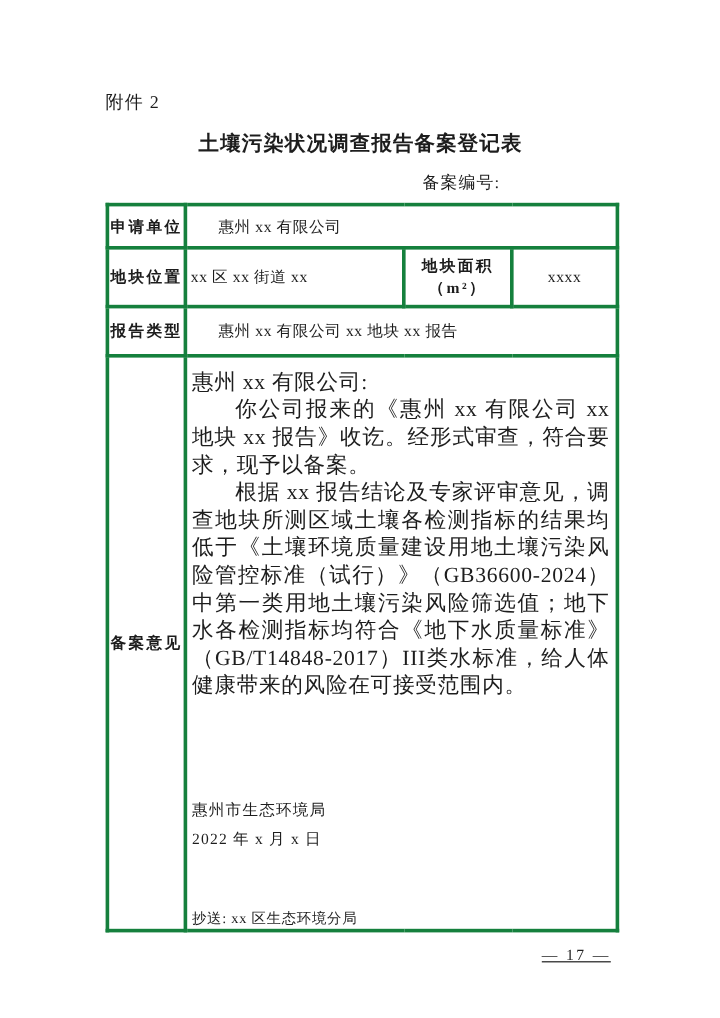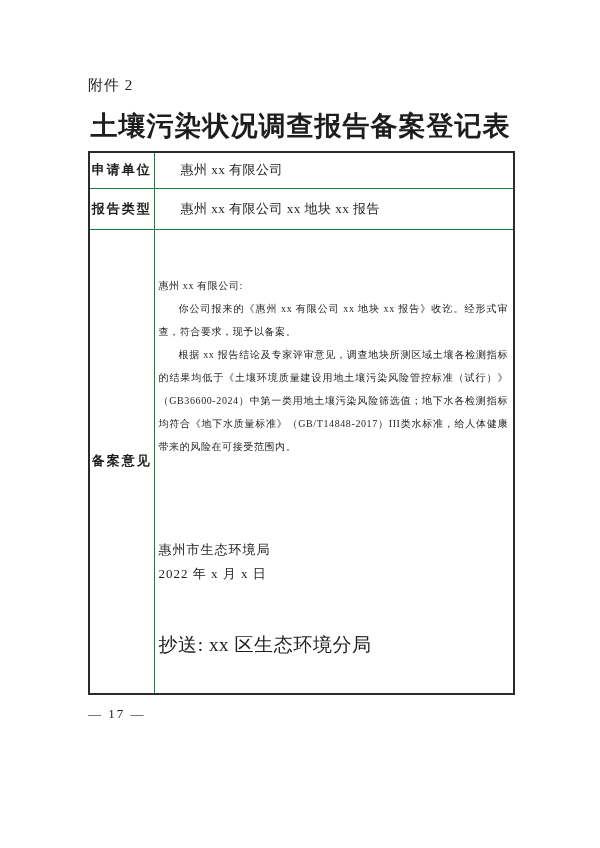--- a/index.html
+++ b/index.html
@@ -16,41 +16,41 @@
     background: #ffffff;
     padding: 76px 87px 0 88px;
   }
   .attachment-label {
     font-size: 15px;
     letter-spacing: 1px;
   }
   .doc-title {
     margin-top: 13px;
     text-align: center;
-    font-size: 27px;
+    font-size: 17px;
     font-weight: bold;
     letter-spacing: 1px;
     white-space: nowrap;
   }
   .filing-no {
     margin-top: 13px;
     text-align: right;
     padding-right: 96px;
     font-size: 14px;
     letter-spacing: 1px;
   }
   table.form {
     margin-top: 7px;
     width: 425px;
     table-layout: fixed;
     border-collapse: collapse;
     border: 2px solid #2b2b2b;
   }
   table.form td {
-    border: 1px solid #15803d;
+    border: 3px solid #15803d;
     vertical-align: middle;
     font-size: 13px;
   }
   td.label-cell {
     text-align: center;
     font-weight: bold;
     letter-spacing: 2px;
     font-size: 13.5px;
   }
   td.value-cell {
@@ -64,73 +64,81 @@
   }
   tr.row-applicant  { height: 36px; }
   tr.row-location   { height: 49px; }
   tr.row-reporttype { height: 41px; margin-top: 20px; }
   tr.row-opinion    { height: 465px; }
   td.opinion-cell {
     vertical-align: top;
     padding: 9px 5px 0 4px;
   }
   .opinion-text p {
-    font-size: 10px;
+    font-size: 18px;
     line-height: 23px;
     letter-spacing: 0.6px;
     text-align: justify;
   }
   .opinion-text p.indent { text-indent: 2em; }
   .signature-block {
     margin-top: 80px;
     text-align: left;
     padding-right: 3px;
   }
   .signature-block div {
     font-size: 13px;
     line-height: 24px;
     letter-spacing: 1px;
   }
   .cc-line {
     margin-top: 46px;
-    font-size: 19px;
+    font-size: 12px;
     letter-spacing: 0.6px;
   }
   .page-footer {
     margin-top: 11px;
-    text-align: left;
+    text-align: right;
     padding-right: 4px;
     font-size: 13px;
     letter-spacing: 2px;
+    text-decoration: underline;
   }
 </style>
 </head>
 <body>
 
 <div class="page">
 
   <div class="attachment-label">附件 2</div>
 
   <div class="doc-title">土壤污染状况调查报告备案登记表</div>
 
+  <div class="filing-no">备案编号:</div>
 
   <table class="form">
     <colgroup>
       <col style="width:65px">
       <col style="width:182px">
       <col style="width:90px">
       <col style="width:88px">
     </colgroup>
 
     <tbody>
         <tr class="row-applicant">
       <td class="label-cell">申请单位</td>
       <td class="value-cell" colspan="3">惠州 xx 有限公司</td>
     </tr>
 
+    <tr class="row-location">
+      <td class="label-cell">地块位置</td>
+      <td class="value-cell tight">xx 区 xx 街道 xx</td>
+      <td class="label-cell">地块面积（m²）</td>
+      <td class="center-cell">xxxx</td>
+    </tr>
 
     <tr class="row-reporttype">
       <td class="label-cell">报告类型</td>
       <td class="value-cell" colspan="3">惠州 xx 有限公司 xx 地块 xx 报告</td>
     </tr>
 
     <tr class="row-opinion">
       <td class="label-cell">备案意见</td>
       <td class="opinion-cell" colspan="3">
         <div class="opinion-text">

